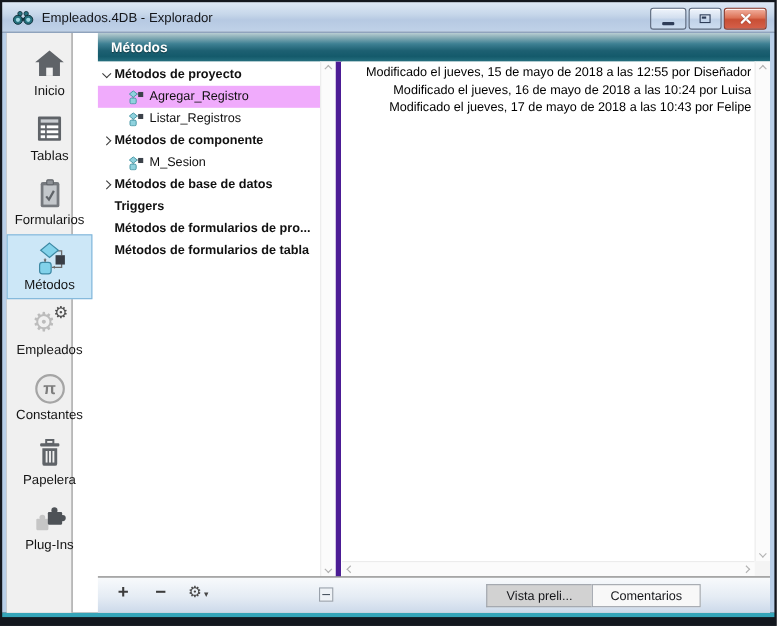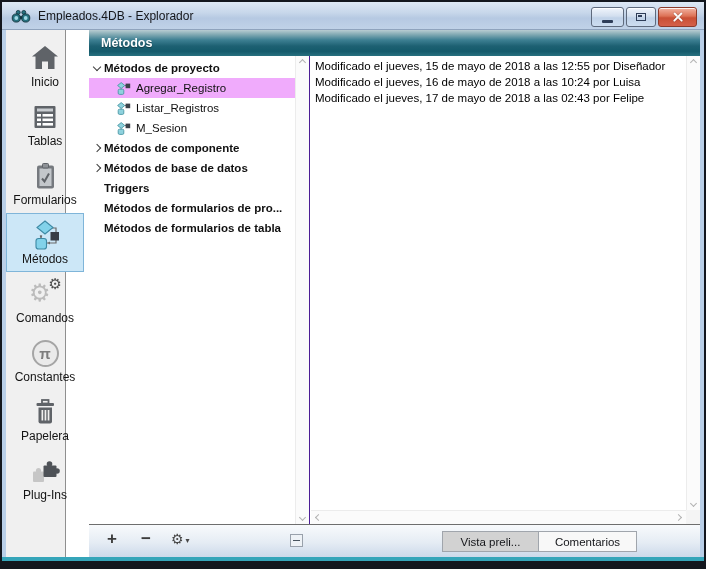--- a/index.html
+++ b/index.html
@@ -50,42 +50,42 @@
 
   
   .main { position:absolute; left:83px; top:0; width:611px; height:100%; }
   .header-bar { position:absolute; left:0; top:0; right:0; height:26px;
     background:linear-gradient(180deg,#b9cdd2 0%,#7fa8b2 18%,#3e8093 38%,#1d6072 62%,#145a6b 82%,#27707f 100%);
     display:flex; align-items:center; padding-left:12px;
     color:#fff; font-weight:bold; font-size:12.5px; text-shadow:0 1px 1px rgba(0,0,0,.4); }
   .body { position:absolute; left:0; top:26px; right:0; bottom:33px; }
 
   
-  .tree-panel { position:absolute; left:0; top:0; width:221px; height:100%; background:#fff; border-right:1px solid #4c1d95; }
+  .tree-panel { position:absolute; left:0; top:0; width:221px; height:100%; background:#fff; border-right:5px solid #4c1d95; }
   .tree-rows { position:absolute; left:0; top:2px; right:14px; }
   .tree-row { height:20px; display:flex; align-items:center; font-size:11.5px; color:#111;
     white-space:nowrap; overflow:hidden; cursor:default; }
   .tree-row.group { font-weight:bold; }
   .tree-row.selected { background:#f0abfc; }
   .chev-box { flex:0 0 15px; display:flex; justify-content:center; align-items:center; }
   .cv { display:inline-block; width:6px; height:6px; border-right:1.7px solid #3c3c3c; border-bottom:1.7px solid #3c3c3c; }
   .cv.down { transform:rotate(45deg); margin-top:-2px; }
   .cv.right { transform:rotate(-45deg); }
   .tree-row.child { padding-left:28px; font-weight:normal; }
   .m-icon { flex:0 0 14px; height:13px; margin-right:5px; display:flex; }
   .scrollbar-v { position:absolute; right:0; top:0; width:14px; height:100%; background:#fbfbfb;
     border-left:1px solid #ececec; display:flex; flex-direction:column; justify-content:space-between; align-items:center; padding:4px 0; }
   .sv { width:5px; height:5px; border-right:1.5px solid #b2b2b2; border-bottom:1.5px solid #b2b2b2; }
   .sv.up { transform:rotate(-135deg); } .sv.down { transform:rotate(45deg); }
   .sv.left { transform:rotate(135deg); } .sv.right { transform:rotate(-45deg); }
 
   
   .right-panel { position:absolute; left:222px; top:0; right:0; height:100%; background:#fff; }
   .preview-lines { position:absolute; left:4px; top:2px; right:17px; font-size:11.5px; line-height:16px; color:#000; overflow:hidden; }
-  .preview-lines div { white-space:nowrap; }
+  .preview-lines div { white-space:nowrap;text-align:right; }
   .rp-vscroll { position:absolute; right:0; top:0; width:14px; bottom:14px; background:#fbfbfb;
     border-left:1px solid #ececec; display:flex; flex-direction:column; justify-content:space-between; align-items:center; padding:4px 0; }
   .rp-hscroll { position:absolute; left:0; bottom:0; height:14px; right:14px; background:#fbfbfb;
     border-top:1px solid #ececec; display:flex; justify-content:space-between; align-items:center; padding:0 5px; }
   .rp-corner { position:absolute; right:0; bottom:0; width:14px; height:14px; background:#f4f4f4; }
 
   
   .toolbar { position:absolute; left:0; right:0; bottom:0; height:33px; border-top:1px solid #6e6e6e;
     background:linear-gradient(180deg,#f8fafc 0%,#e5ecf4 55%,#ccd9ea 100%); }
   .tb-btn { position:absolute; top:2px; width:22px; height:24px; display:flex; align-items:center; justify-content:center;
@@ -196,21 +196,21 @@
         </div>
         <div class="sb-label">Métodos</div>
       </div>
       <div class="sb-item">
         <div class="sb-icon">
           <div class="gear-combo">
               <span class="g1">⚙</span>
               <span class="g2">⚙</span>
             </div>
         </div>
-        <div class="sb-label">Comandos</div>
+        <div class="sb-label">Empleados</div>
       </div>
       <div class="sb-item">
         <div class="sb-icon">
           <div class="pi-circle">π</div>
         </div>
         <div class="sb-label">Constantes</div>
       </div>
       <div class="sb-item">
         <div class="sb-icon">
           <svg width="30" height="30" viewBox="0 0 30 30">
@@ -268,41 +268,41 @@
               <span class="m-icon">
                 <svg width="14" height="13" viewBox="0 0 14 13">
                   <path d="M8 3.5 H10 M4 6.5 V7.5" stroke="#666" stroke-width="0.9" fill="none"></path>
                   <rect x="8.6" y="1.6" width="4.6" height="4.6" fill="#3c424a"></rect>
                   <polygon points="4.2,0.6 7.8,3.5 4.2,6.4 0.6,3.5" fill="#8fd2de" stroke="#4b98a6" stroke-width="0.9"></polygon>
                   <rect x="1.2" y="7.2" width="5.6" height="5.2" rx="1.3" fill="#8fd2de" stroke="#4b98a6" stroke-width="0.9"></rect>
                 </svg>
               </span>
               <span>Listar_Registros</span>
             </div>
+            <div class="tree-row group">
+              <span class="chev-box">
+                  <span class="cv right"></span>
+                </span>
+              <span>Métodos de componente</span>
+            </div>
             <div class="tree-row child">
               <span class="m-icon">
                 <svg width="14" height="13" viewBox="0 0 14 13">
                   <path d="M8 3.5 H10 M4 6.5 V7.5" stroke="#666" stroke-width="0.9" fill="none"></path>
                   <rect x="8.6" y="1.6" width="4.6" height="4.6" fill="#3c424a"></rect>
                   <polygon points="4.2,0.6 7.8,3.5 4.2,6.4 0.6,3.5" fill="#8fd2de" stroke="#4b98a6" stroke-width="0.9"></polygon>
                   <rect x="1.2" y="7.2" width="5.6" height="5.2" rx="1.3" fill="#8fd2de" stroke="#4b98a6" stroke-width="0.9"></rect>
                 </svg>
               </span>
               <span>M_Sesion</span>
             </div>
             <div class="tree-row group">
               <span class="chev-box">
                   <span class="cv right"></span>
                 </span>
-              <span>Métodos de componente</span>
-            </div>
-            <div class="tree-row group">
-              <span class="chev-box">
-                  <span class="cv right"></span>
-                </span>
               <span>Métodos de base de datos</span>
             </div>
             <div class="tree-row group">
               <span class="chev-box"></span>
               <span>Triggers</span>
             </div>
             <div class="tree-row group">
               <span class="chev-box"></span>
               <span>Métodos de formularios de pro...</span>
             </div>
@@ -314,21 +314,21 @@
           <div class="scrollbar-v">
             <span class="sv up"></span>
             <span class="sv down"></span>
           </div>
         </div>
 
         <div class="right-panel">
           <div class="preview-lines">
             <div>Modificado el jueves, 15 de mayo de 2018 a las 12:55 por Diseñador</div>
             <div>Modificado el jueves, 16 de mayo de 2018 a las 10:24 por Luisa</div>
-            <div>Modificado el jueves, 17 de mayo de 2018 a las 02:43 por Felipe</div>
+            <div>Modificado el jueves, 17 de mayo de 2018 a las 10:43 por Felipe</div>
           </div>
           <div class="rp-vscroll">
             <span class="sv up"></span>
             <span class="sv down"></span>
           </div>
           <div class="rp-hscroll">
             <span class="sv left"></span>
             <span class="sv right"></span>
           </div>
           <div class="rp-corner"></div>

